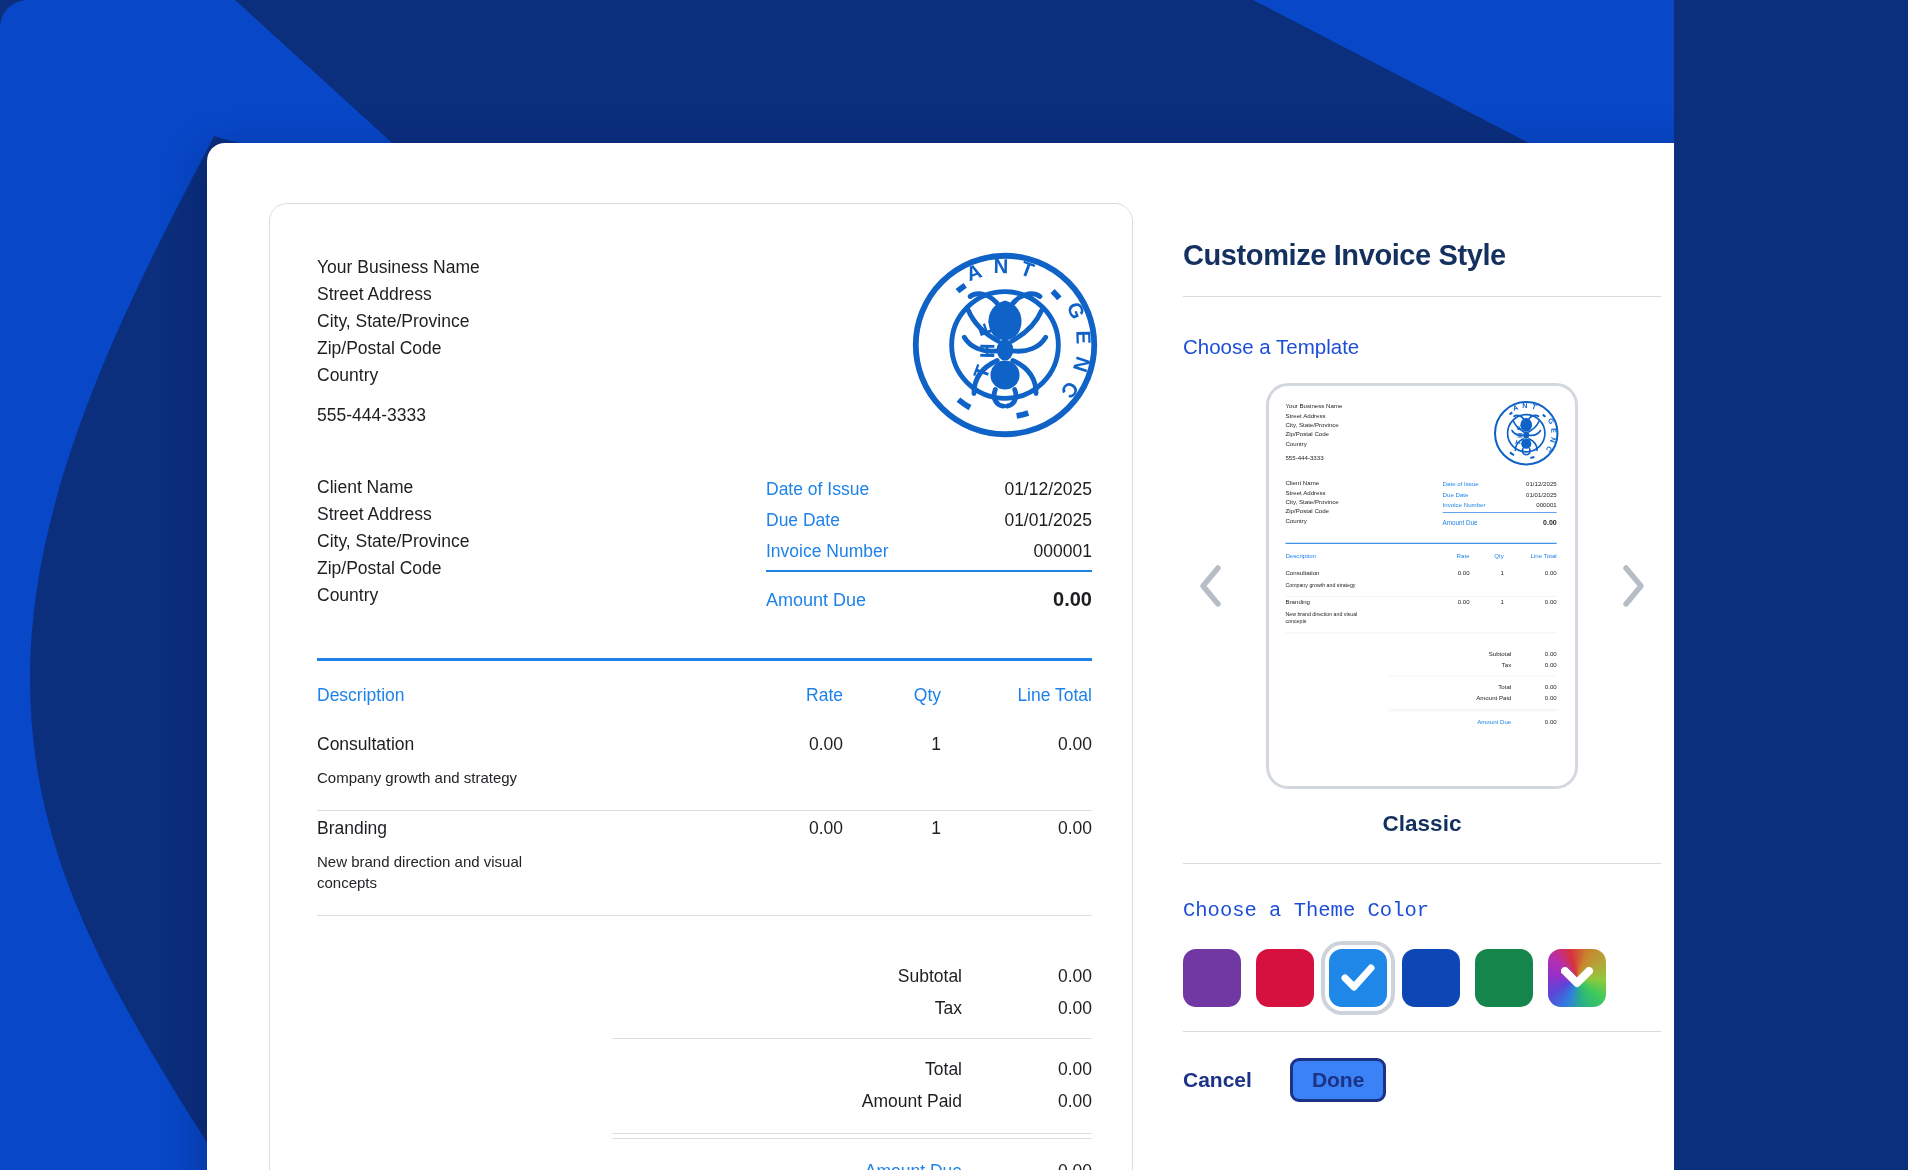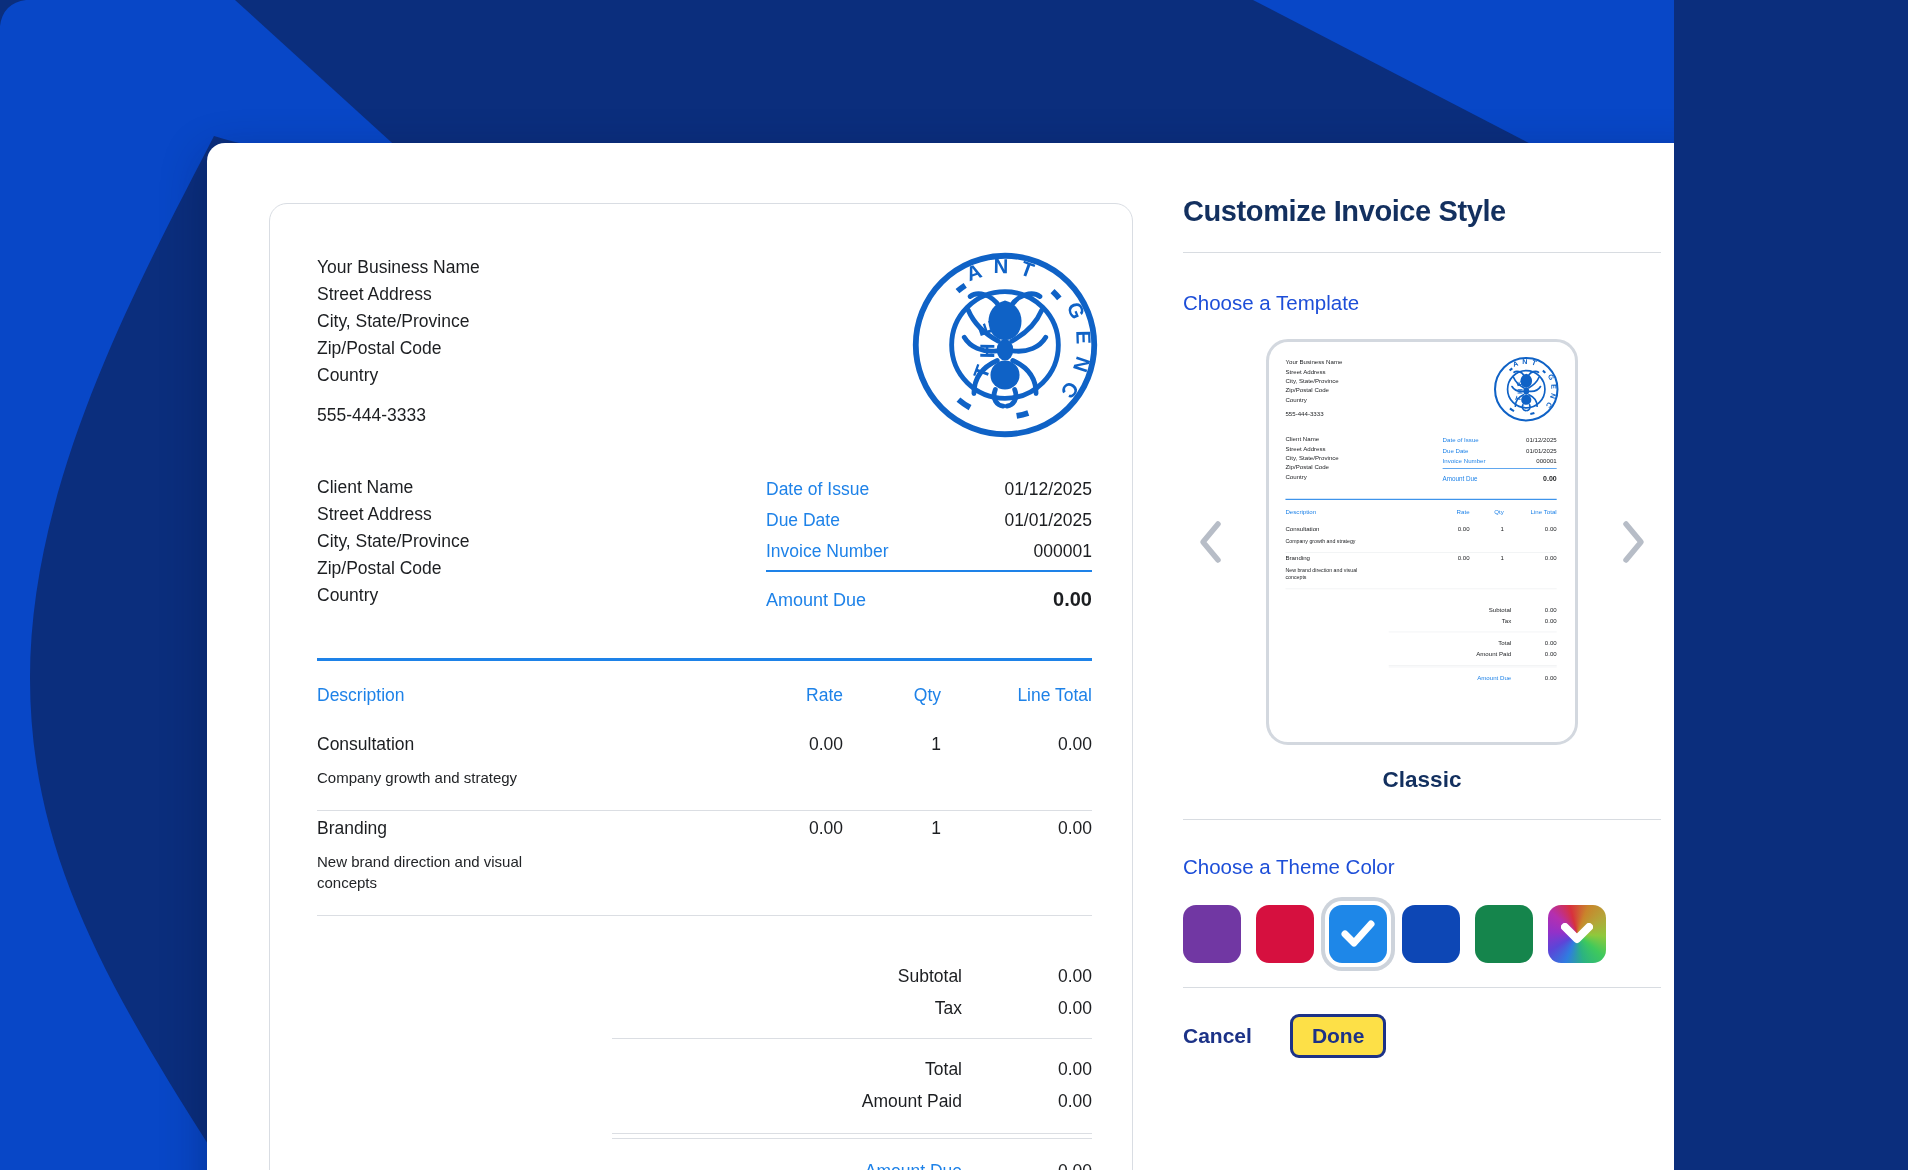--- a/index.html
+++ b/index.html
@@ -40,39 +40,39 @@
 
   .totals{width:480px;margin:44px 0 0 auto;}
   .srow{display:flex;height:32px;line-height:32px;}
   .slabel{flex:1;text-align:right;}
   .sval{width:130px;text-align:right;}
   .t-div{border-top:1px solid #DBDEE3;margin:14px 0;}
   .t-div2{border-top:1px solid #DBDEE3;border-bottom:1px solid #DBDEE3;height:6px;margin:16px 0;}
   .due-label{color:#1E82E8;}
 
   
-  .panel{position:absolute;left:976px;top:0;width:478px;padding-top:51px;}
+  .panel{position:absolute;left:976px;top:0;width:478px;padding-top:95px;}
   .panel h1{margin:0;font-size:29px;line-height:34px;font-weight:bold;color:#13305F;letter-spacing:-.4px;}
   .p-hr{border:none;border-top:1.5px solid #D8DCE1;margin:24px 0 0;}
   .p-label{margin-top:36px;font-size:20.5px;line-height:28px;color:#1d4ed8;}
   .carousel{display:flex;align-items:center;justify-content:space-between;margin-top:22px;padding:0 14px;}
   .chev-btn{background:none;border:none;padding:0;cursor:pointer;line-height:0;}
   .tpl-card{width:312px;height:406px;border:3px solid #D3D8DF;border-radius:22px;background:#fff;overflow:hidden;}
   .mini-inner{width:862px;padding:44px 40px 0 47px;transform:scale(.35);transform-origin:0 0;}
   .tpl-name{margin-top:22px;text-align:center;font-size:22.5px;font-weight:bold;color:#13305F;}
   .swatches{display:flex;gap:15px;margin-top:24px;align-items:center;}
   .swatch{width:58px;height:58px;border-radius:13px;border:none;padding:0;cursor:pointer;
           display:flex;align-items:center;justify-content:center;}
   .swatch.selected{box-shadow:0 0 0 4px #fff,0 0 0 8px #CDD3DB;}
   .swatch.rainbow{background:conic-gradient(from -50deg,
       #b42fb0,#d8313d,#c9842b,#b3a63a,#8fc93c,#3fc95c,#2bb381,#2f7de0,#5b45d8,#9231c9,#b42fb0);}
   .actions{display:flex;align-items:center;gap:38px;margin-top:26px;}
   .cancel-btn{background:none;border:none;padding:0;font-family:inherit;
               font-size:21px;font-weight:bold;color:#1C3287;cursor:pointer;}
-  .done-btn{background:#fde047;border:3px solid #1C3287;border-radius:9px;padding:7px 19px;
+  .done-btn{background:#3b82f6;border:3px solid #1C3287;border-radius:9px;padding:7px 19px;
             font-family:inherit;font-size:21px;font-weight:bold;color:#1C3287;cursor:pointer;}
 </style>
 </head>
 <body>
 
 <div class="stage">
 
   <svg class="bg" viewBox="0 0 1908 1170" width="1908" height="1170" preserveAspectRatio="none">
     <rect x="0" y="0" width="1908" height="1170" fill="#0847C7"></rect>
     <path d="M0,0 L26,0 Q3,3 0,26 Z" fill="#0B2E7D"></path>
@@ -377,21 +377,21 @@
         <button class="chev-btn" aria-label="next template">
           <svg width="26" height="46" viewBox="0 0 26 46" fill="none">
             <polyline points="5,5 20,23 5,41" stroke="#B7BDC7" stroke-width="5.5" stroke-linecap="round" stroke-linejoin="round"></polyline>
           </svg>
         </button>
       </div>
 
       <div class="tpl-name">Classic</div>
       <hr class="p-hr" style="margin-top:26px;">
 
-      <div class="p-label" style="margin-top:33px;">Choose a Theme Color</div>
+      <div class="p-label" style="margin-top:33px;font-family:Liberation Mono, monospace;">Choose a Theme Color</div>
 
       <div class="swatches">
         <button class="swatch" style="background-color: rgb(113, 55, 163);"></button>
         <button class="swatch" style="background-color: rgb(214, 16, 63);"></button>
         <button class="swatch selected" style="background-color: rgb(30, 135, 232);">
           <svg width="34" height="28" viewBox="0 0 34 28" fill="none">
             <polyline points="4,14 13,23 30,4" stroke="#fff" stroke-width="7" stroke-linecap="round" stroke-linejoin="round"></polyline>
           </svg>
         </button>
         <button class="swatch" style="background-color: rgb(13, 71, 181);"></button>

